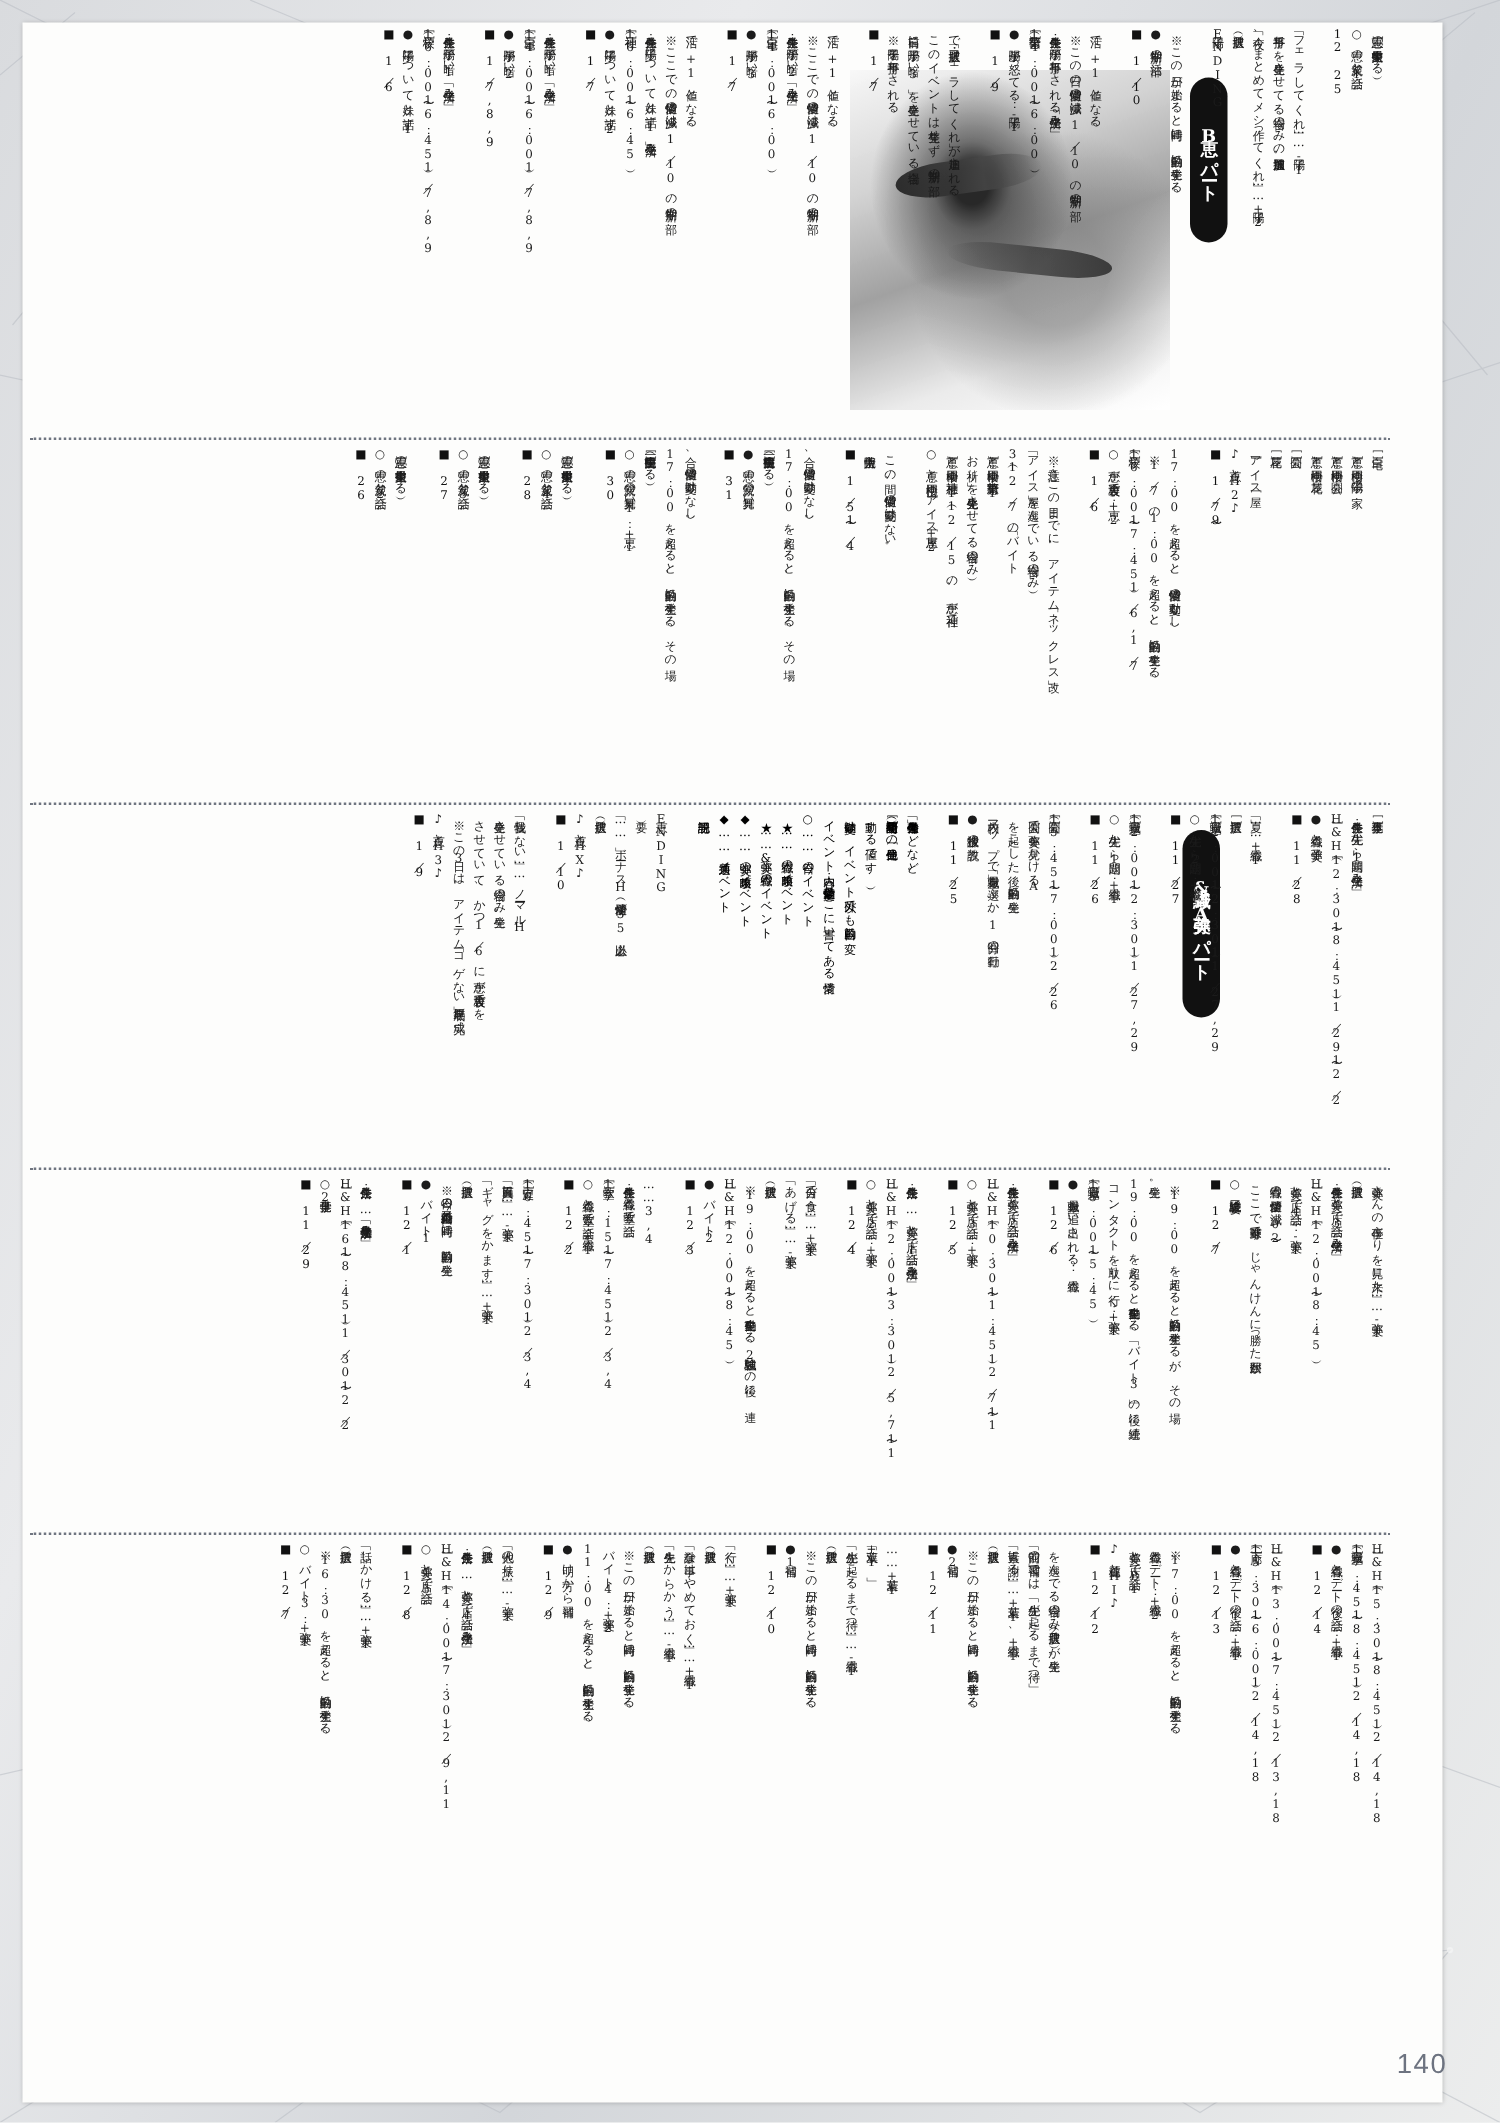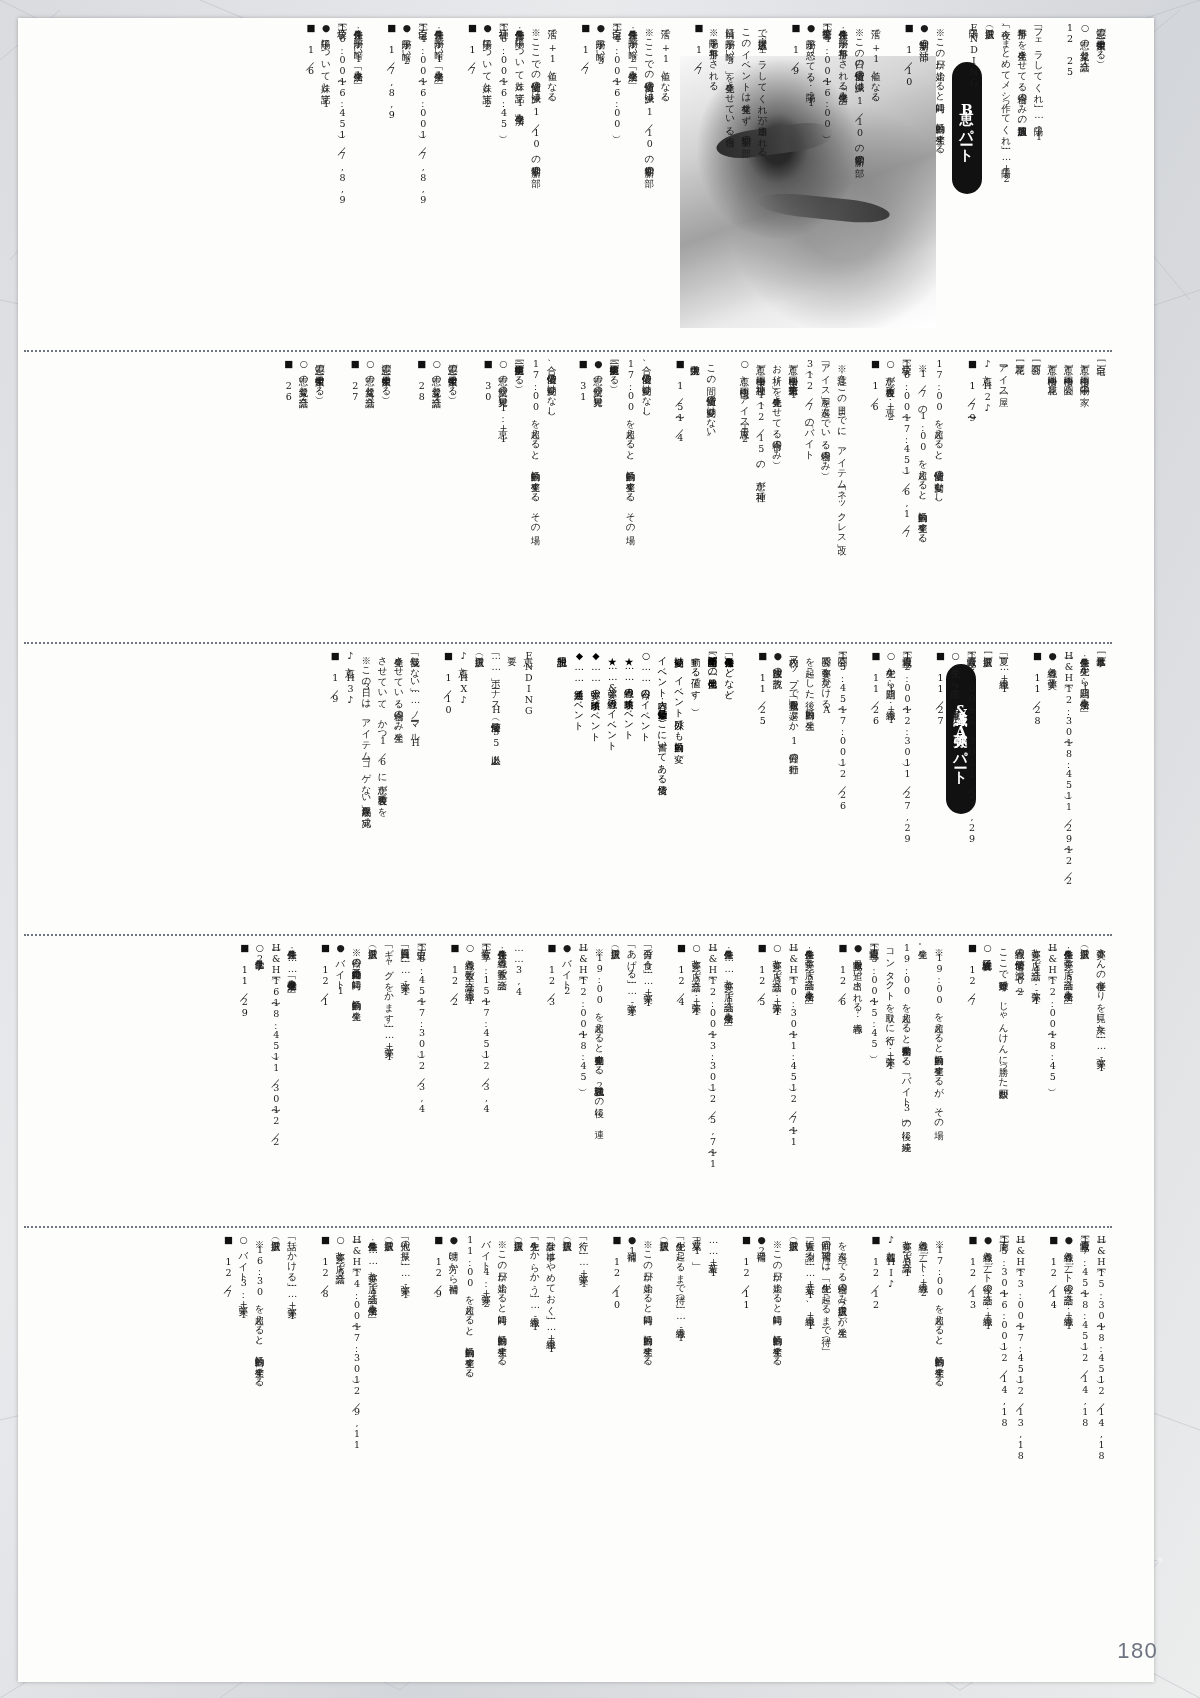--- a/index.html
+++ b/index.html
@@ -682,13 +682,13 @@
         </div>
       <div class="lines">
         <div>●香織とデート後の会話2：香織+1</div>
         <div>［職員室］（17：45〜18：45）12／14,18</div>
         <div>［H&amp;H］（15：30〜18：45）12／14,18</div>
       </div>
     </div>
   </div>
 </div>
 
-<div class="pageno">180</div>
+<div class="pageno">140</div>
 
 </body></html>

